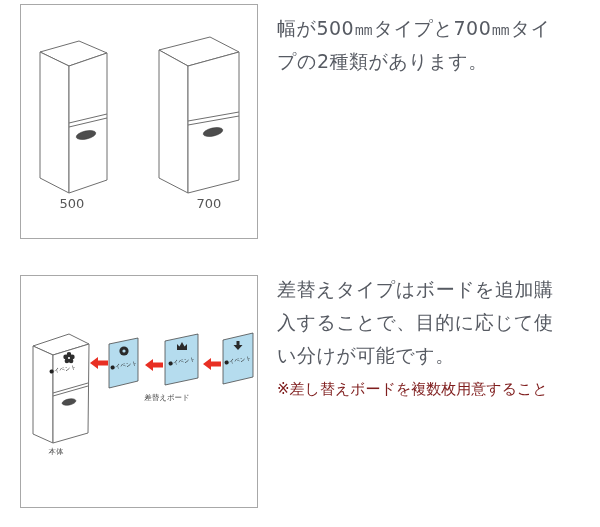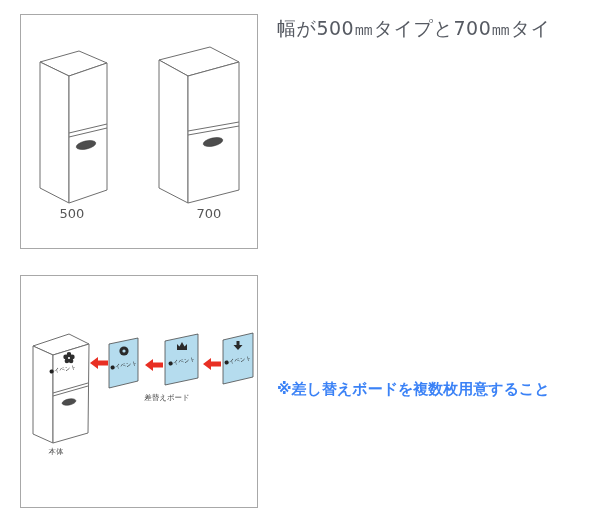--- a/index.html
+++ b/index.html
@@ -3,32 +3,32 @@
 <meta charset="utf-8">
 <style>
   html,body{margin:0;padding:0;background:#ffffff;}
   #stage{
     position:relative;width:600px;height:527px;background:#ffffff;overflow:hidden;
     font-family:"DejaVu Sans","Liberation Sans",sans-serif;
   }
   .fig-box{
     position:absolute;left:20px;width:236px;border:1.5px solid #a8a8a8;background:#ffffff;
   }
-  #box-width{top:14px;height:233px;}
+  #box-width{top:4px;height:233px;}
   #box-replace{top:275px;height:231px;}
   .desc{
     position:absolute;left:277px;width:320px;
     color:#565a62;font-size:19px;line-height:33px;letter-spacing:.5px;
   }
   .desc div{white-space:nowrap;}
   #desc1{top:12px;}
   #desc2{top:273px;}
   #note{
     position:absolute;left:277px;top:377px;width:320px;
-    color:#3b82f6;font-size:15px;line-height:24px;font-weight:bold;letter-spacing:0;
+    color:#7f1d1d;font-size:15px;line-height:24px;font-weight:normal;letter-spacing:0;
   }
   #note div{white-space:nowrap;}
   #note div.cont{padding-left:15px;}
   svg{display:block;}
   .ln{stroke:#6f6f6f;stroke-width:1;fill:none;stroke-linejoin:round;}
   .face{fill:#ffffff;stroke:#6f6f6f;stroke-width:1;stroke-linejoin:round;}
   .board{fill:#b5dcee;stroke:#4a4a4a;stroke-width:0.8;stroke-linejoin:round;}
   .arrow{fill:#e82f23;}
   .dim-label{fill:#555555;font-size:13px;font-family:"DejaVu Sans",sans-serif;}
   .tiny-label{fill:#444444;font-size:7.5px;font-family:"DejaVu Sans",sans-serif;}
@@ -60,20 +60,21 @@
         <line class="ln" x1="167" y1="116" x2="218" y2="107"></line>
         <line class="ln" x1="167" y1="120" x2="218" y2="111"></line>
         <ellipse class="handle" cx="192" cy="127" rx="10" ry="4" transform="rotate(-13 192 127)"></ellipse>
       </g>
       <text class="dim-label" x="188" y="203" text-anchor="middle">700</text>
     </svg>
   </div>
 
   <div class="desc" id="desc1">
     <div>幅が500㎜タイプと700㎜タイ</div>
+    <div>プの2種類があります。</div>
   </div>
 
   <div class="fig-box" id="box-replace">
     <svg width="236" height="231" viewBox="0 0 236 231">
 
       <g>
         <polygon class="face" points="12,70 48,58 68,68 32,79"></polygon>
         <polygon class="face" points="12,70 32,79 32,167 12,158"></polygon>
         <polygon class="face" points="32,79 68,68 67,157 32,167"></polygon>
         <line class="ln" x1="32" y1="117" x2="67" y2="107"></line>
@@ -115,18 +116,23 @@
       <g>
         <polygon class="board" points="202,64 232,57 232,101 202,108"></polygon>
         <polygon fill="#2a2a2a" points="215.5,65 218.5,65 218.5,69 221.5,69 217,74 212.5,69 215.5,69"></polygon>
         <text class="sign-text" x="217" y="86" text-anchor="middle" transform="rotate(-9 217 86)">●イベント</text>
       </g>
 
       <text class="tiny-label" x="146" y="124" text-anchor="middle">差替えボード</text>
     </svg>
   </div>
 
+  <div class="desc" id="desc2">
+    <div>差替えタイプはボードを追加購</div>
+    <div>入することで、目的に応じて使</div>
+    <div>い分けが可能です。</div>
+  </div>
 
   <div id="note">
     <div>※差し替えボードを複数枚用意すること</div>
   </div>
 
 </div>
 
 </body></html>

